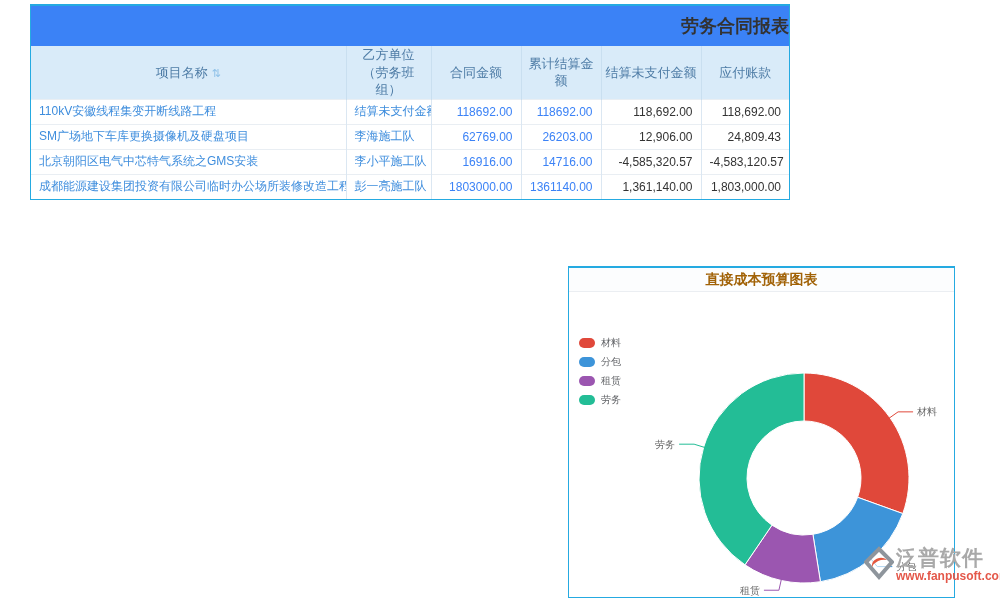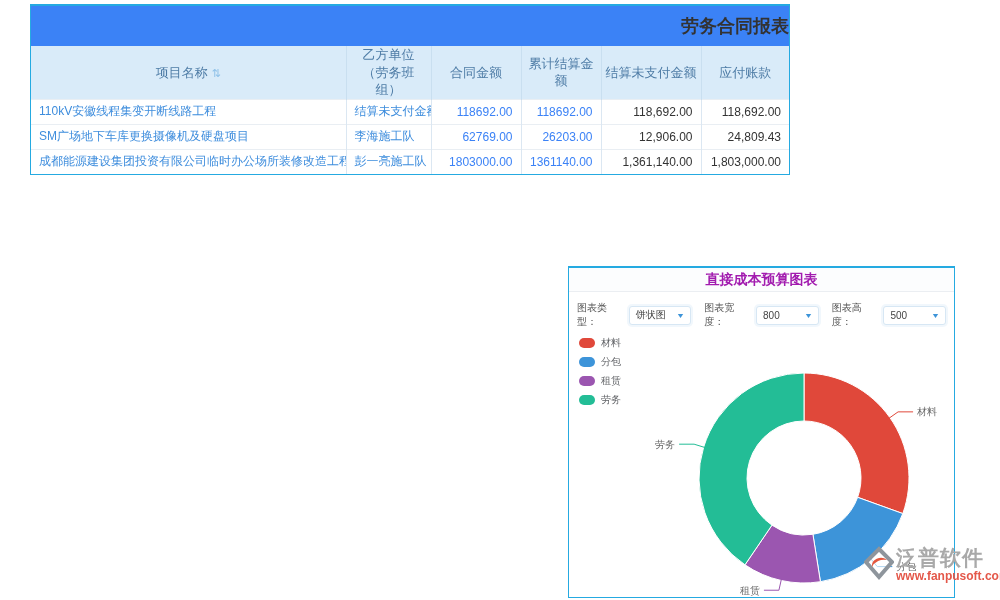--- a/index.html
+++ b/index.html
@@ -31,21 +31,21 @@
   .c-dark{color:#333;}
   .c-num{text-align:right;}
   .c-left{text-align:left;color:#3e8ddd;}
   .sort-glyph{color:#8fc1e8;font-size:11px;margin-left:4px;cursor:pointer;}
   
   .chart-panel{
     position:absolute;left:568px;top:266px;width:387px;height:332px;background:#fff;
     border:1px solid #25aae1;border-top-width:2px;box-sizing:border-box;
   }
   .chart-title{
-    height:23px;line-height:23px;text-align:center;font-size:14px;font-weight:bold;color:#a21caf;
+    height:23px;line-height:23px;text-align:center;font-size:14px;font-weight:bold;color:#a16207;
     border-bottom:1px solid #ebeef2;background:#fcfdfe;
   }
   .controls{display:flex;align-items:center;gap:13px;padding:9px 8px 4px 8px;}
   .control-group{display:flex;align-items:center;gap:5px;}
   .control-label{font-size:10px;color:#555;}
   .select{
     width:66px;height:19px;border:1px solid #d7e7f4;border-radius:3px;background:#fff;
     display:flex;align-items:center;justify-content:space-between;padding:0 6px;
     font-size:10px;color:#444;box-shadow:0 0 0 2px rgba(61,148,217,0.07);cursor:pointer;box-sizing:border-box;
   }
@@ -99,56 +99,41 @@
         </tr>
         <tr>
           <td class="c-left">SM广场地下车库更换摄像机及硬盘项目</td>
           <td class="c-left">李海施工队</td>
           <td class="c-num c-blue">62769.00</td>
           <td class="c-num c-blue">26203.00</td>
           <td class="c-num c-dark">12,906.00</td>
           <td class="c-num c-dark">24,809.43</td>
         </tr>
         <tr>
+          <td class="c-left">北京朝阳区电气中芯特气系统之GMS安装</td>
+          <td class="c-left">李小平施工队</td>
+          <td class="c-num c-blue">16916.00</td>
+          <td class="c-num c-blue">14716.00</td>
+          <td class="c-num c-dark">-4,585,320.57</td>
+          <td class="c-num c-dark">-4,583,120.57</td>
+        </tr>
+        <tr>
           <td class="c-left">成都能源建设集团投资有限公司临时办公场所装修改造工程EPC</td>
           <td class="c-left">彭一亮施工队</td>
           <td class="c-num c-blue">1803000.00</td>
           <td class="c-num c-blue">1361140.00</td>
           <td class="c-num c-dark">1,361,140.00</td>
           <td class="c-num c-dark">1,803,000.00</td>
         </tr>
       </tbody>
   </table>
 </section>
 
 <section class="chart-panel">
   <div class="chart-title">直接成本预算图表</div>
-  <div class="controls">
-    <div class="control-group">
-      <span class="control-label">图表类型：</span>
-      <div class="select">
-        <span>饼状图</span>
-        <span class="caret">▼</span>
-      </div>
-    </div>
-    <div class="control-group">
-      <span class="control-label">图表宽度：</span>
-      <div class="select">
-        <span>800</span>
-        <span class="caret">▼</span>
-      </div>
-    </div>
-    <div class="control-group">
-      <span class="control-label">图表高度：</span>
-      <div class="select">
-        <span>500</span>
-        <span class="caret">▼</span>
-      </div>
-    </div>
-  </div>
   <svg class="donut-svg" width="385" height="328" viewBox="0 0 385 328">
       <path d="M235,105 A105,105 0 0 1 333.7924807401937,245.5674816257556 L288.6302038303908,229.30806145398162 A57,57 0 0 0 235,153 Z" fill="#e0483a" stroke="#fff" stroke-width="1"></path>
       <polyline points="320.0875706122024,150.19945378749904 329.0872175038777,143.87439601502297 344.0872175038777,143.87439601502297" fill="none" stroke="#e0483a" stroke-width="1"></polyline>
       <text x="348.0872175038777" y="147.37439601502297" text-anchor="start" class="slice-label">材料</text>
       <path d="M333.7924807401937,245.5674816257556 A105,105 0 0 1 251.42561882922425,313.7072757624895 L243.91676450729318,266.29823541392284 A57,57 0 0 0 288.6302038303908,229.30806145398162 Z" fill="#3d94d9" stroke="#fff" stroke-width="1"></path>
       <polyline points="301.2920949338637,290.13337724868205 308.30375882109934,298.60902291921576 323.30375882109934,298.60902291921576" fill="none" stroke="#3d94d9" stroke-width="1"></polyline>
       <text x="327.30375882109934" y="302.10902291921576" text-anchor="start" class="slice-label">分包</text>
       <path d="M251.42561882922425,313.7072757624895 A105,105 0 0 1 175.9812453255263,296.843460298829 L202.96124746242856,257.14359273365005 A57,57 0 0 0 243.91676450729318,266.29823541392284 Z" fill="#9b56b0" stroke="#fff" stroke-width="1"></path>
       <polyline points="212.3131028947596,311.4953432416297 209.9135272393976,322.230427622956 194.9135272393976,322.230427622956" fill="none" stroke="#9b56b0" stroke-width="1"></polyline>
       <text x="190.9135272393976" y="325.730427622956" text-anchor="end" class="slice-label">租赁</text>

